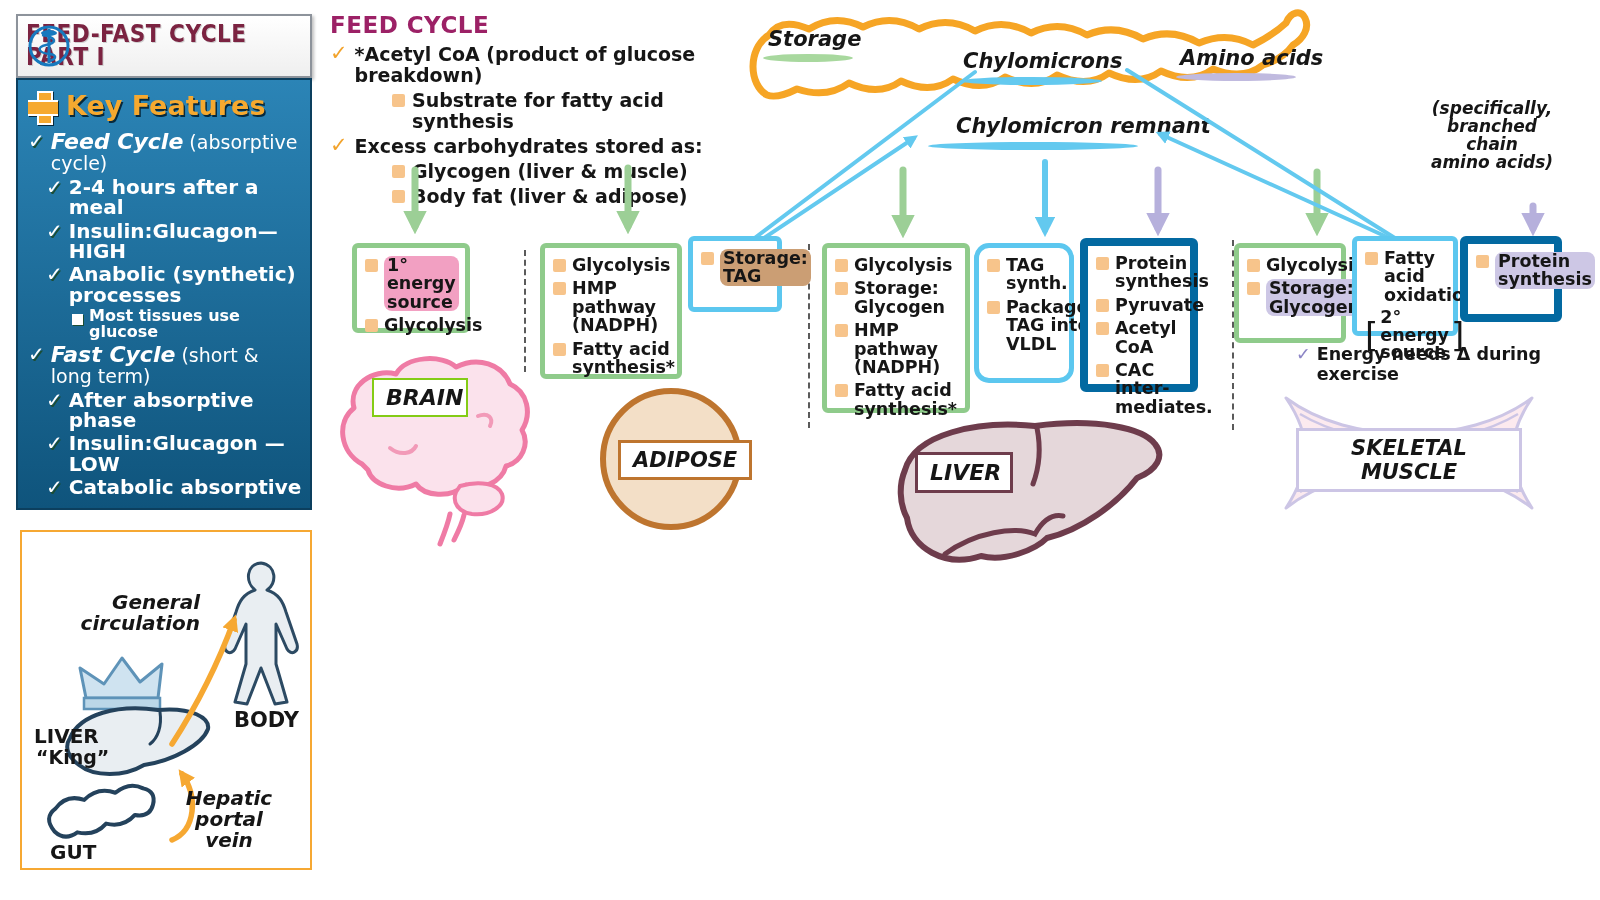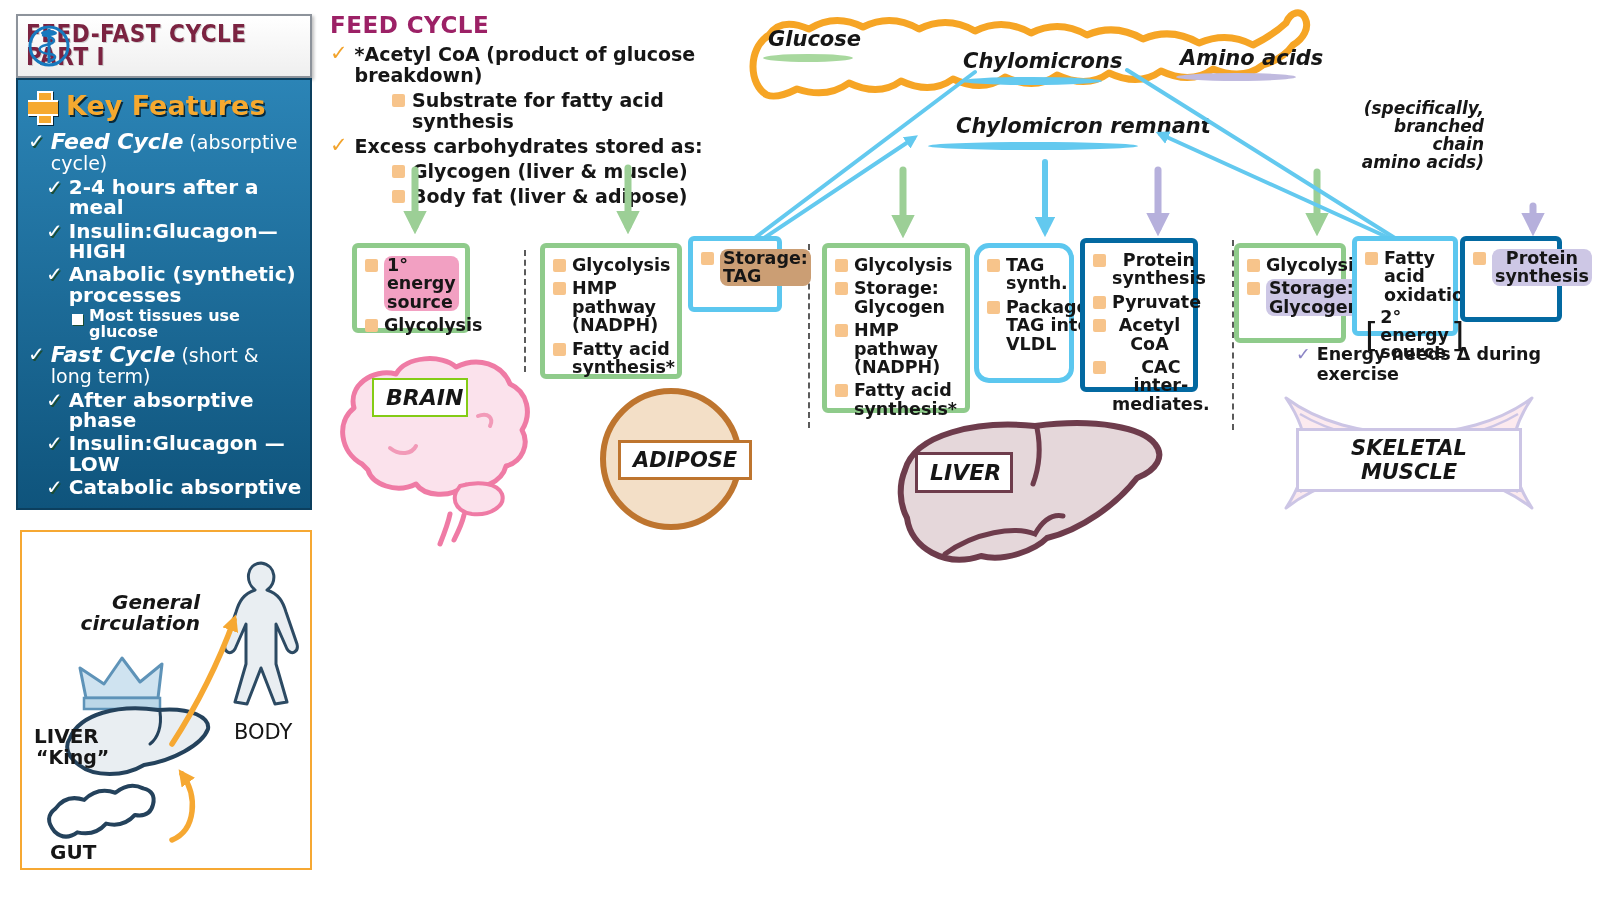--- a/index.html
+++ b/index.html
@@ -37,28 +37,28 @@
   #fc .fc-head { color:#9c2166; font-weight:800; font-size:23px; letter-spacing:.5px; margin-bottom:6px; }
   .fc-row { display:flex; gap:7px; font-size:19px; font-weight:600; line-height:1.1; margin-bottom:4px; }
   .fc-row .ck { color:#f2a32c; font-weight:800; font-size:21px; flex:0 0 auto; margin-top:-2px; }
   .fc-sub { margin-left:62px; }
   .sq { width:13px; height:13px; background:#f7c48b; border-radius:2px; flex:0 0 auto; margin-top:4px; }
 
   
   .gut-label { font-style:italic; font-weight:700; font-size:21px; }
   .swoosh { height:8px; border-radius:50% / 50%; }
 
-  .note-bcaa { left:1344px; top:100px; width:140px; text-align:right; font-style:italic; font-size:17px;
+  .note-bcaa { left:1422px; top:100px; width:140px; text-align:center; font-style:italic; font-size:17px;
     font-weight:600; line-height:1.05; }
 
   
   .pbox { position:absolute; background:#fff; border-radius:6px; padding:8px 6px 6px 8px; }
   .pbox.green  { border:5px solid #8fcb8b; }
   .pbox.blue   { border:5px solid #5cc7ef; }
-  .pbox.purple { border:5px solid #0369a1;text-align:center; }
+  .pbox.purple { border:8px solid #0369a1; }
   .p-item { display:flex; gap:6px; font-size:17.5px; font-weight:600; line-height:1.05; margin-bottom:5px; }
   .p-item .sq { margin-top:3px; }
   .hl-pink { background:#f2a0c2; border-radius:8px; padding:0 3px; }
   .hl-tan  { background:#cb9e74; border-radius:8px; padding:0 3px; }
   .hl-lav  { background:#cdc7e5; border-radius:8px; padding:0 3px; }
   .bracket-line { display:flex; align-items:center; font-size:17.5px; font-weight:600; line-height:1.0; }
   .bracket-line::before { content:"["; font-size:34px; font-weight:400; margin-right:2px; }
   .bracket-line::after  { content:"]"; font-size:34px; font-weight:400; margin-left:2px; }
 
   .muscle-note { left:1296px; top:344px; display:flex; gap:6px; font-size:17.5px; font-weight:600; }
@@ -158,21 +158,21 @@
         <span>Body fat (liver &amp; adipose)</span>
       </div>
   </div>
 
   <svg class="abs" style="left:745px; top:5px;" width="570" height="115" viewBox="0 0 570 115">
     <path d="M22,90 C4,80 2,44 24,30 Q36,12 64,24 Q90,8 118,22 Q146,8 174,24 Q202,10 230,26 Q258,12 286,28
              Q314,14 342,30 Q370,18 398,34 Q426,22 454,38 Q482,26 508,40 Q528,30 541,18 C546,6 556,5 560,13
              C565,23 558,34 548,40 Q538,54 518,60 Q498,76 468,64 Q446,80 416,66 Q394,82 364,68 Q342,84 312,70
              Q290,86 260,72 Q238,88 208,74 Q186,90 156,76 Q134,92 104,78 Q82,94 52,84 Q32,94 22,90 Z" fill="#ffffff" stroke="#f6a525" stroke-width="7" stroke-linejoin="round"></path>
   </svg>
-  <div class="abs gut-label" style="left:768px; top:27px;">Glucose</div>
+  <div class="abs gut-label" style="left:768px; top:27px;">Storage</div>
   <div class="abs swoosh" style="left:763px; top:54px; width:90px; background:#a8d89e;"></div>
   <div class="abs gut-label" style="left:963px; top:49px;">Chylomicrons</div>
   <div class="abs swoosh" style="left:960px; top:77px; width:142px; background:#63c9ef;"></div>
   <div class="abs gut-label" style="left:1180px; top:46px;">Amino acids</div>
   <div class="abs swoosh" style="left:1176px; top:73px; width:120px; background:#c0badf;"></div>
 
   <div class="abs gut-label" style="left:932px; top:114px;margin-left:24px;">Chylomicron remnant</div>
   <div class="abs swoosh" style="left:928px; top:142px; width:210px; background:#63c9ef;"></div>
 
   <div class="abs note-bcaa">
@@ -369,19 +369,20 @@
 
       <g transform="translate(18,272) rotate(-13)">
         <path d="M8,30 Q0,14 14,8 Q28,-4 44,6 Q60,-4 76,6 Q92,-2 104,8 Q116,14 110,26 Q104,38 90,32
                  Q76,42 60,34 Q46,44 30,36 Q16,42 8,30 Z" fill="#fff" stroke="#24425c" stroke-width="4" stroke-linejoin="round"></path>
       </g>
 
       <path d="M150,308 C174,298 176,264 160,242" fill="none" stroke="#f6a832" stroke-width="5.5" stroke-linecap="round" marker-end="url(#mo)"></path>
       <path d="M150,212 C172,178 196,132 212,88" fill="none" stroke="#f6a832" stroke-width="5.5" stroke-linecap="round" marker-end="url(#mo)"></path>
     </svg>
     <div class="abs" style="left:48px; top:60px; width:130px; text-align:right; font-style:italic; font-weight:700; font-size:20px; line-height:1.05;">General circulation</div>
-    <div class="abs" style="left:212px; top:176px; font-weight:400; font-size:21px;margin-top:12px;">BODY</div>
+    <div class="abs" style="left:212px; top:176px; font-weight:700; font-size:21px;">BODY</div>
     <div class="abs" style="left:12px; top:192px; font-weight:700; font-size:20px;">LIVER</div>
     <div class="abs" style="left:14px; top:214px; font-weight:600; font-size:19px;">“King”</div>
+    <div class="abs" style="left:152px; top:256px; width:110px; text-align:center; font-style:italic; font-weight:700; font-size:20px; line-height:1.05;">Hepatic portal vein</div>
     <div class="abs" style="left:28px; top:308px; font-weight:700; font-size:20px;">GUT</div>
   </div>
 
 </div>
 
 </body></html>

